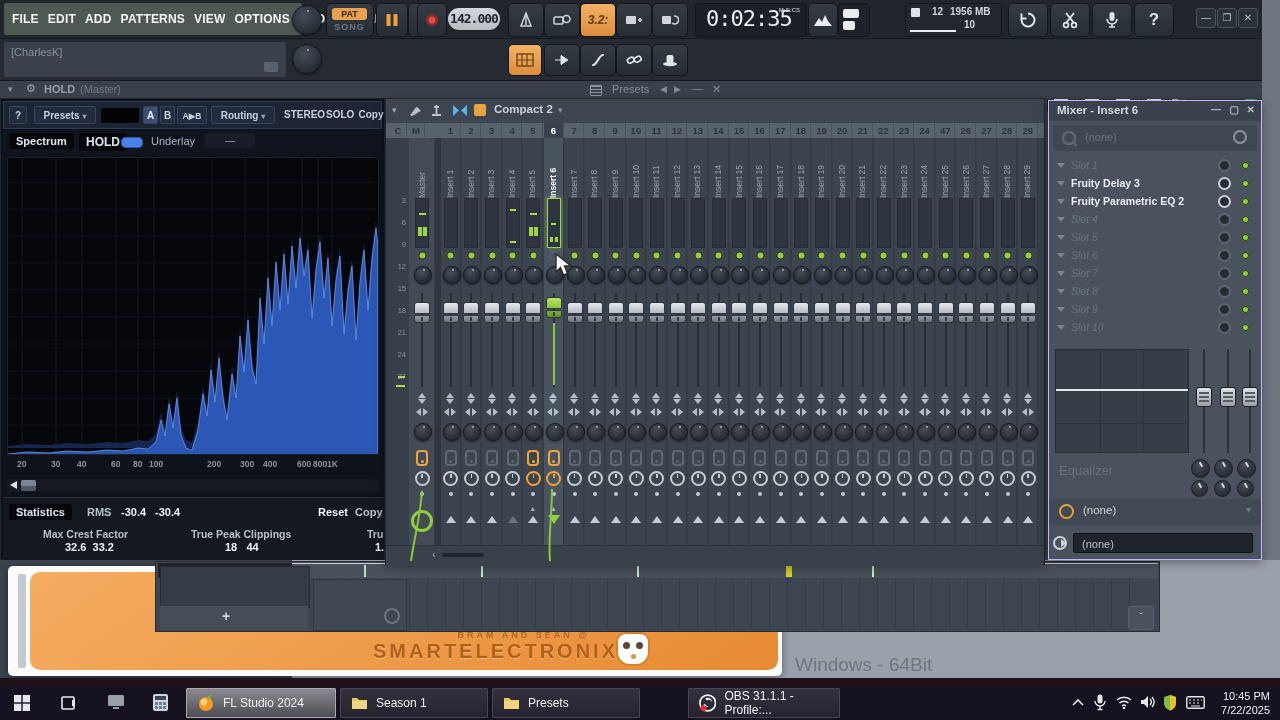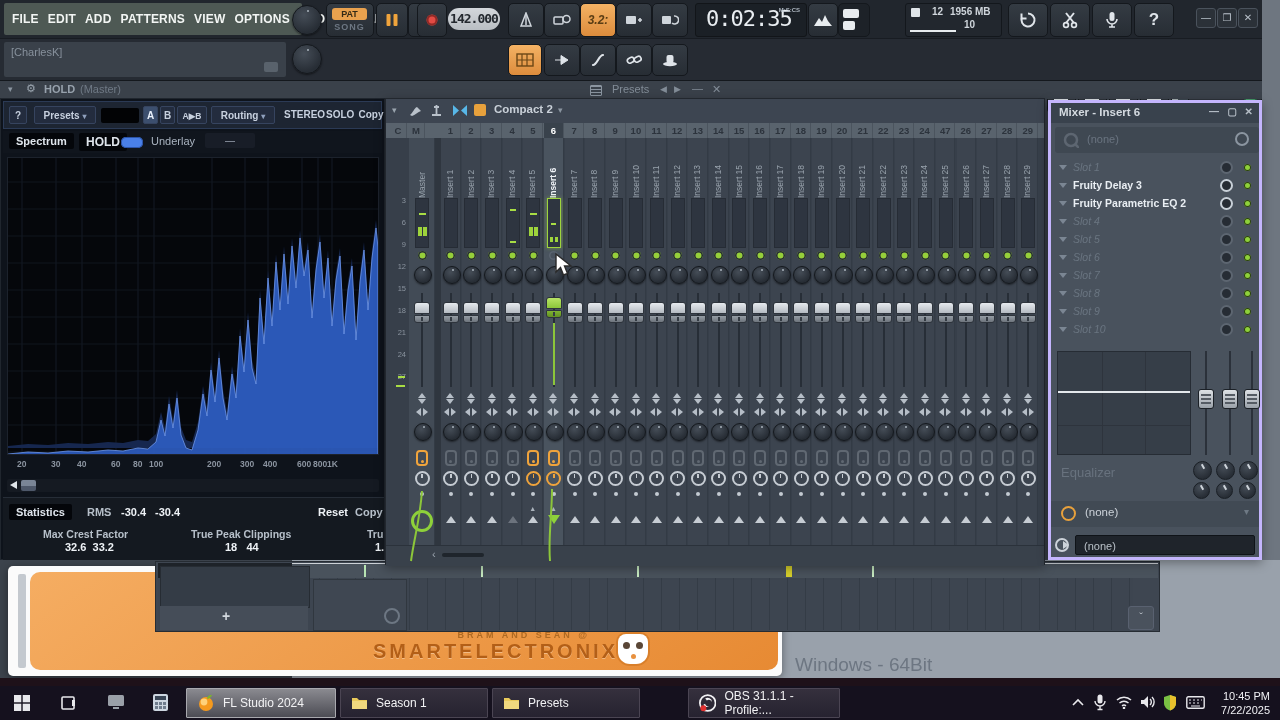--- a/index.html
+++ b/index.html
@@ -108,21 +108,21 @@
   .clockic::after{content:'';position:absolute;left:50%;top:1px;width:1.5px;height:4px;margin-left:-.75px;background:currentColor;}
   .clockic.on{color:#f0a43c;}
   .sdot{position:absolute;top:354px;width:4px;height:4px;border-radius:50%;background:#c3cad1;}
   .hintch{position:absolute;top:368px;width:100%;text-align:center;color:#aab3bc;font-size:7px;line-height:6px;}
   .tri{position:absolute;top:378px;width:0;height:0;border-left:5px solid transparent;border-right:5px solid transparent;border-bottom:7px solid #c6ccd3;}
   .tri.dim{opacity:.35;}
   .tri.down{border-left:6px solid transparent;border-right:6px solid transparent;border-bottom:none;border-top:9px solid #8ed13a;top:377px;}
   .bigring{position:absolute;top:372px;width:16px;height:16px;border:3px solid #8ed13a;border-radius:50%;}
   .mx-scrollrow{position:absolute;left:0;top:446px;width:100%;height:20px;background:#39414b;border-top:1px solid #2b323b;}
   
-  .ipanel{position:absolute;left:1048px;top:100px;width:214px;height:460px;background:#49525d;border:3px solid #c4b5fd;box-sizing:border-box;box-shadow:0 3px 10px rgba(0,0,0,.35);}
+  .ipanel{position:absolute;left:1048px;top:100px;width:214px;height:460px;background:#49525d;border:1px solid #c4b5fd;box-sizing:border-box;box-shadow:0 3px 10px rgba(0,0,0,.35);}
   .ip-title{position:absolute;left:0;top:0;width:100%;height:20px;background:#39424d;color:#d5dbe1;font-size:11.5px;font-weight:bold;}
   .ip-search{position:absolute;left:4px;top:24px;width:204px;height:26px;background:#3f4852;border-radius:3px;}
   .slotrow{position:absolute;left:4px;width:204px;height:18px;}
   .slot-caret{position:absolute;left:4px;top:6px;width:0;height:0;border-left:4px solid transparent;border-right:4px solid transparent;border-top:5px solid #7b8693;}
   .slot-lbl{position:absolute;left:18px;top:2px;font-size:10.5px;color:#6a7581;font-style:italic;}
   .slot-lbl.on{color:#e9eef3;font-style:normal;font-weight:bold;}
   .slot-knob{position:absolute;right:26px;top:2px;width:13px;height:13px;border-radius:50%;background:#262c34;border:2px solid #5d6671;box-sizing:border-box;}
   .slot-knob.on{border-color:#c8d0d8;}
   .slot-led{position:absolute;right:8px;top:5px;width:7px;height:7px;border-radius:50%;background:#8ed13a;box-shadow:inset 0 0 0 1px #2a3b14;}
   .eqgraph{position:absolute;left:6px;top:248px;width:134px;height:104px;background:#363e48;border:1px solid #262c34;box-sizing:border-box;}

